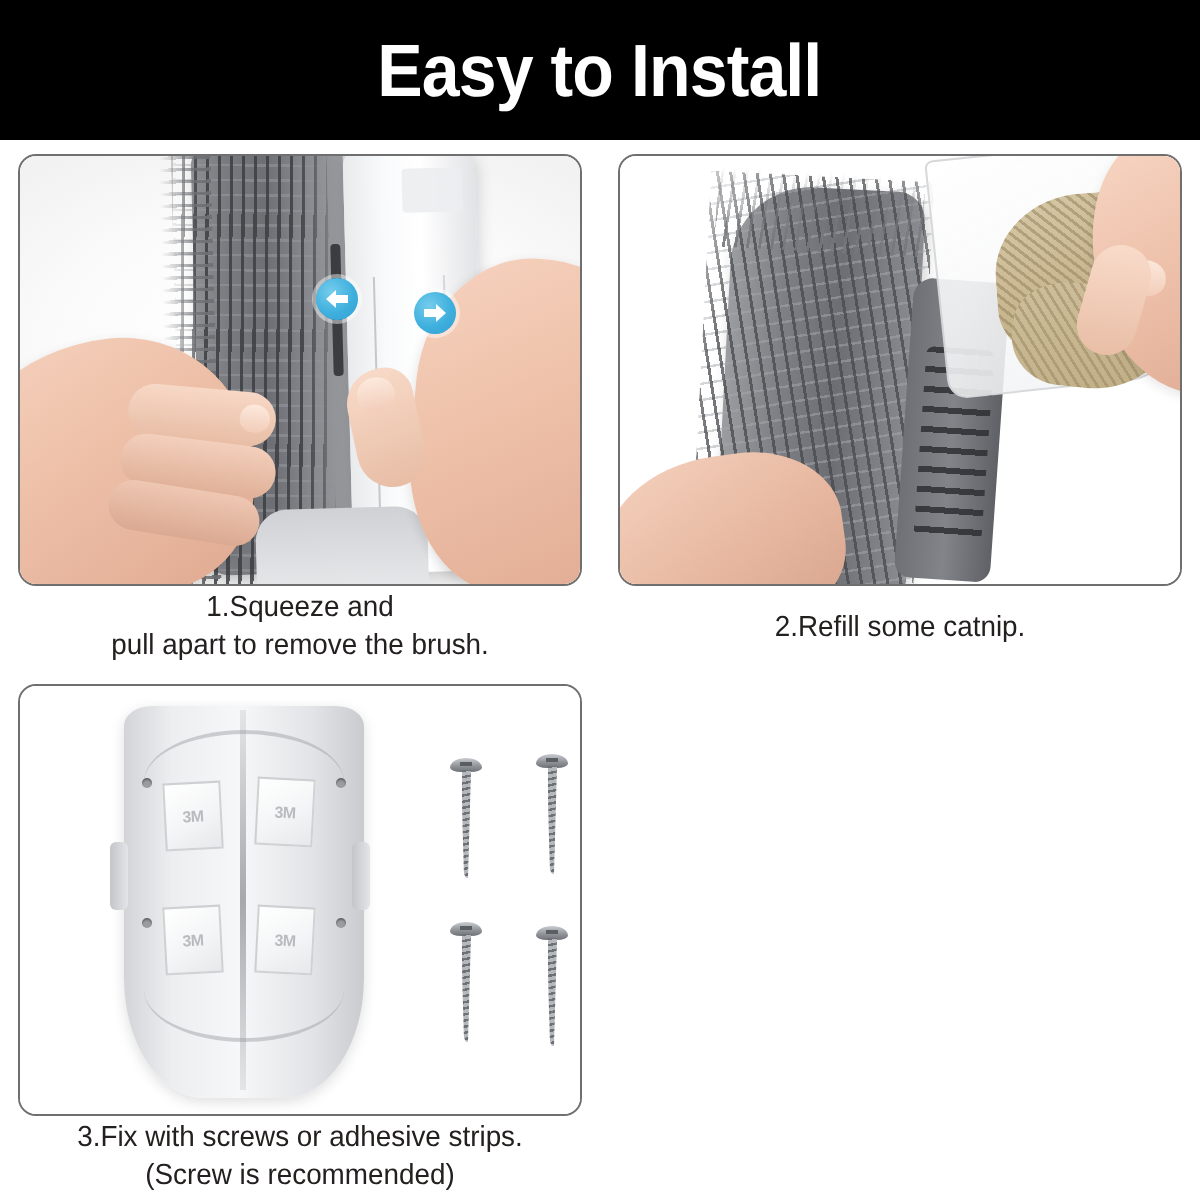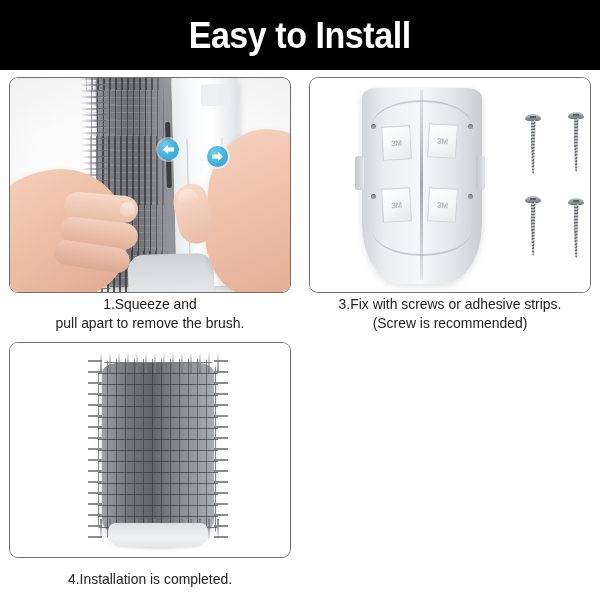--- a/index.html
+++ b/index.html
@@ -529,20 +529,41 @@
           <path d="M7 1 L12 5.5 L7 10 L7 7.5 L1 7.5 L1 3.5 L7 3.5 Z" fill="#ffffff"></path>
         </svg>
       </div>
     </div>
     <div class="caption">
       <span>1.Squeeze and</span>
       <span>pull apart to remove the brush.</span>
     </div>
   </div>
 
+  <div class="cell">
+    <div class="panel">
+      <div class="p2-bg"></div>
+      <div class="p2-brush"></div>
+      <div class="p2-bristles"></div>
+      <div class="p2-spikes-top"></div>
+      <div class="p2-panel-dark"></div>
+      <div class="p2-vents"></div>
+      <div class="p2-bag"></div>
+      <div class="p2-catnip"></div>
+      <div class="p2-catnip2"></div>
+      <div class="p2-hand-top">
+        <div class="nail" style="left:14px;top:60px;width:20px;height:18px;transform:rotate(12deg);"></div>
+      </div>
+      <div class="p2-thumb"></div>
+      <div class="p2-hand-bot"></div>
+    </div>
+    <div class="caption">
+      <span>2.Refill some catnip.</span>
+    </div>
+  </div>
 
   <div class="cell">
     <div class="panel">
       <div class="p3-bg"></div>
       <div class="p3-bracket"></div>
       <div class="p3-arc a1"></div>
       <div class="p3-arc a2"></div>
       <div class="p3-seam"></div>
       <div class="p3-tab left"></div>
       <div class="p3-tab right"></div>
@@ -571,29 +592,14 @@
         <div class="head"></div>
         <div class="shaft"></div>
       </div>
     </div>
     <div class="caption">
       <span>3.Fix with screws or adhesive strips.</span>
       <span>(Screw is recommended)</span>
     </div>
   </div>
 
-  <div class="cell">
-    <div class="panel">
-      <div class="p4-bg"></div>
-      <div class="p4-shadow"></div>
-      <div class="p4-body"></div>
-      <div class="p4-grid-tex"></div>
-      <div class="p4-spikes"></div>
-      <div class="p4-spikes-top"></div>
-      <div class="p4-spikes-bot"></div>
-      <div class="p4-base"></div>
-    </div>
-    <div class="caption">
-      <span>4.Installation is completed.</span>
-    </div>
-  </div>
 
 </div>
 
 </body></html>

